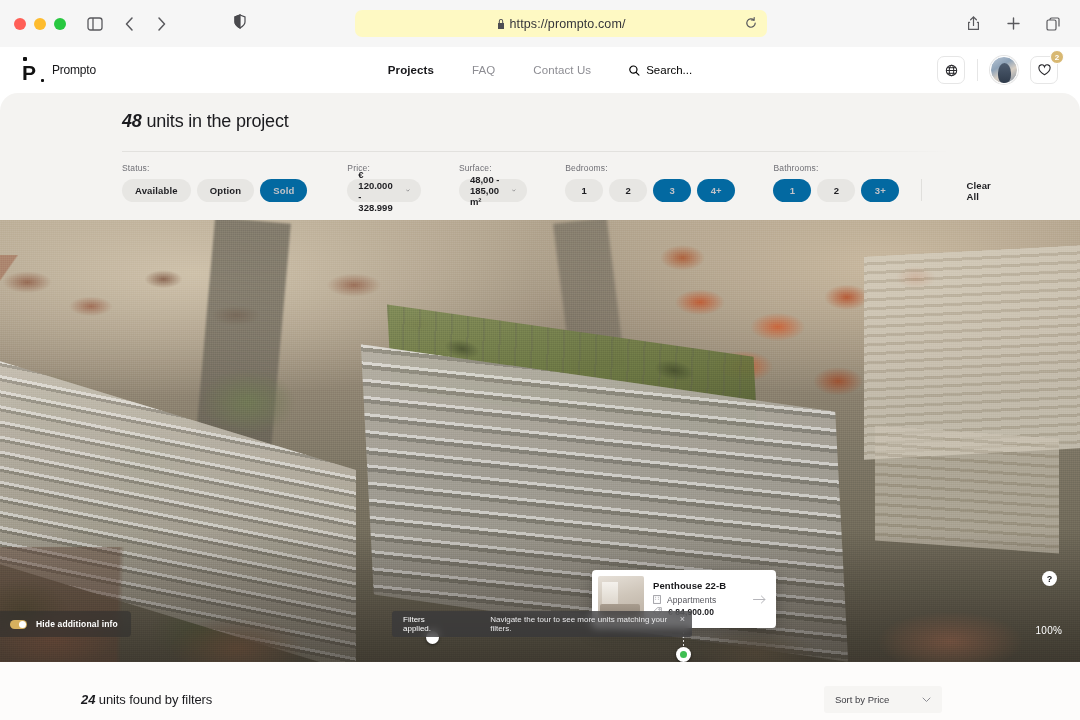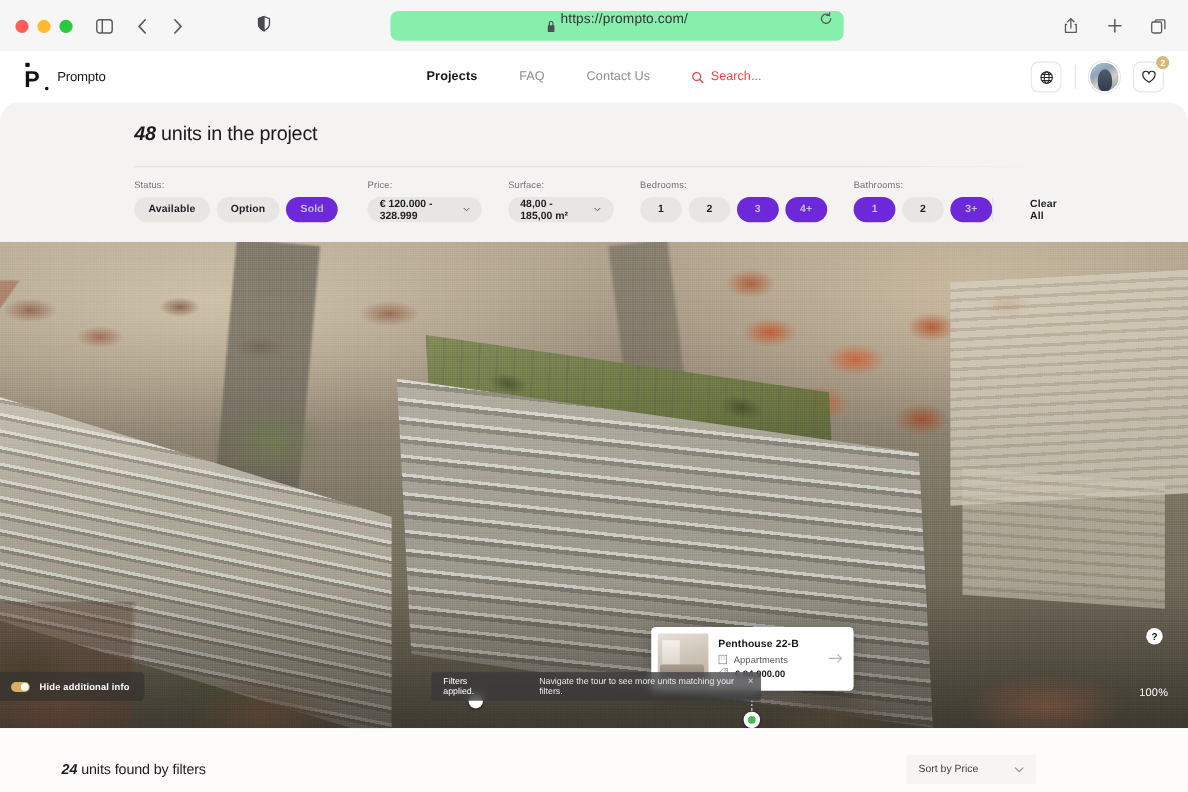--- a/index.html
+++ b/index.html
@@ -30,22 +30,22 @@
   }
   .nav-arrows { display: flex; gap: 6px; margin-left: 8px; }
 
   .url-wrap {
     flex: 1; display: flex; justify-content: center; align-items: center;
     position: relative;
   }
   .shield-ic { position: absolute; left: 60px; color: #4a4a4e; }
   .url-bar {
     width: 412px; height: 27px;
-    background: #86efac; border-radius: 7px;
-    display: flex; justify-content: center;
+    background: #fef9c3; border-radius: 7px;
+    display: flex; align-items: center; justify-content: center;
     position: relative;
   }
   .url-text {
     font-size: 12.5px; color: #35353a; letter-spacing: .1px;
   }
   .lock-ic { margin-right: 5px; color: #4d4d52; display: flex; align-items: center;}
   .reload-ic { position: absolute; right: 10px; color: #5a5a5e; }
   .chrome-right { display: flex; gap: 14px; align-items: center; margin-left: 12px; }
 
   
@@ -70,21 +70,21 @@
     width: 3.5px; height: 3.5px; background: #111; border-radius: 1px;
   }
   .logo-text { font-size: 12px; font-weight: 500; color: #17171a; letter-spacing: -.2px; }
 
   .main-nav {
     position: absolute; left: 50%; transform: translateX(-50%);
     display: flex; align-items: center; gap: 38px;
   }
   .nav-link { font-size: 11.5px; color: #8d8d93; letter-spacing: .1px; }
   .nav-link.active { color: #17171a; font-weight: 600; }
-  .nav-search { display: flex; align-items: center; gap: 6px; color: #ef4444; }
+  .nav-search { display: flex; align-items: center; gap: 6px; color: #000000; }
   .nav-search span { font-size: 11.5px; }
 
   .header-right {
     margin-left: auto; display: flex; align-items: center; gap: 12px;
   }
   .icon-box {
     width: 28px; height: 28px; border: 1px solid #e6e6e6; border-radius: 7px;
     background: #fff; display: flex; align-items: center; justify-content: center;
     color: #2a2a2e;
   }
@@ -118,30 +118,30 @@
   }
   .units-title {
     padding-left: 122px; font-size: 18px; color: #1b1b1f; letter-spacing: -.2px;
   }
   .units-title b { font-weight: 700; font-style: italic; }
   .filter-divider {
     margin: 19px 118px 0 122px; height: 1px;
     background: linear-gradient(90deg,#e2e1de 0%,#e2e1de 80%,#f4f3f1 100%);
   }
   .filters-row {
-    display: flex; align-items: flex-end; padding: 11px 0 0 122px; gap: 0;
+    display: flex; align-items: flex-end; padding: 11px 0 0 122px; gap: 11px;
   }
   .fgroup { display: flex; flex-direction: column; }
   .flabel { font-size: 8.5px; color: #6f6f75; margin-bottom: 6px; letter-spacing: .15px; }
   .chips { display: flex; gap: 6px; }
   .chip {
     height: 23px; padding: 0 13px; border-radius: 12px;
     display: flex; align-items: center; justify-content: center;
     font-size: 9.5px; font-weight: 600; letter-spacing: .15px;
-    background: #6d28d9; color: #c3c3c8;
+    background: #0369a1; color: #c3c3c8;
   }
   .chip.active { background: #e7e6e3; color: #1e1e22; }
   .chip.num { min-width: 38px; padding: 0 8px; }
   .select-chip {
     height: 23px; padding: 0 11px; border-radius: 12px;
     background: #e7e6e3; color: #1e1e22;
     font-size: 9.5px; font-weight: 600;
     display: flex; align-items: center; gap: 9px;
   }
   .sep-v { width: 1px; height: 22px; background: #e0dfdc; margin: 0 0 1px 0; }
@@ -381,21 +381,21 @@
     position: absolute; right: 18px; bottom: 26px;
     font-size: 10px; color: #fff; letter-spacing: .2px;
   }
 
   
   .results {
     width: 1080px; height: 104px; background: #fdfcfb;
     padding-top: 30px; position: relative;
   }
   .results-title {
-    padding-left: 56px; font-size: 13px; color: #1b1b1f; letter-spacing: -.1px;
+    padding-left: 81px; font-size: 13px; color: #1b1b1f; letter-spacing: -.1px;
   }
   .results-title b { font-weight: 700; font-style: italic; }
   .sort-box {
     position: absolute; right: 138px; top: 24px;
     width: 118px; height: 27px; background: #f6f5f3;
     border-radius: 3px;
     display: flex; align-items: center; justify-content: space-between;
     padding: 0 11px;
   }
   .sort-box span { font-size: 9.5px; color: #3c3c42; }

